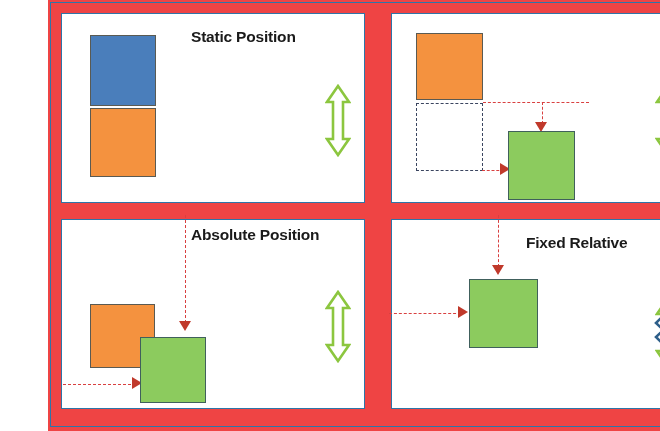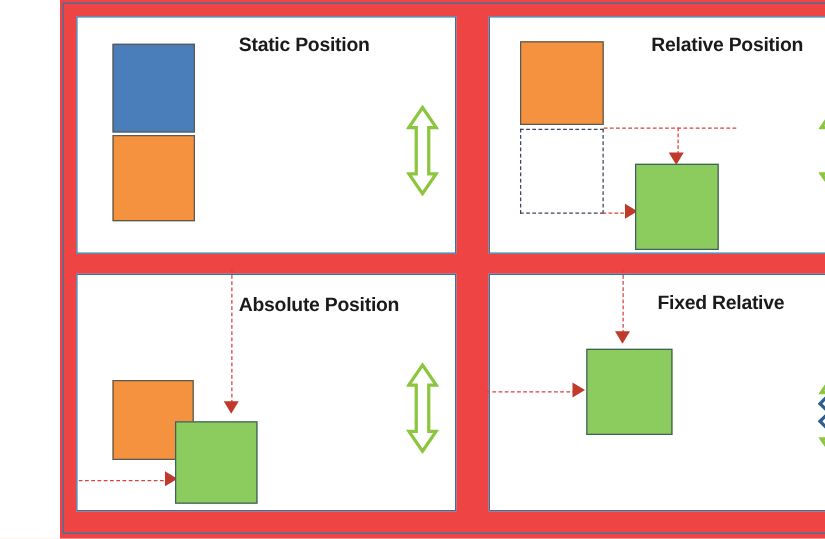--- a/index.html
+++ b/index.html
@@ -42,21 +42,21 @@
   .panel-title {
     position: absolute;
     font-weight: bold;
     font-size: 15.5px;
     color: #1a1a1a;
     letter-spacing: -0.2px;
     white-space: nowrap;
   }
   #title-static   { left: 143px; top: 28px; }
   #title-relative { left: 473px; top: 28px; }
-  #title-absolute { left: 143px; top: 236px; }
+  #title-absolute { left: 143px; top: 226px; }
   #title-fixed    { left: 478px; top: 234px; }
 
   .box {
     position: absolute;
     box-sizing: border-box;
     border: 1.2px solid #5a5a52;
   }
   .box-blue   { background: #4a7ebb; }
   .box-orange { background: #f4923f; }
   .box-green  { background: #8ccb5e; border-color: #40605c; }
@@ -116,21 +116,20 @@
   <div class="box box-blue" style="left:42px; top:35px; width:66px; height:71px;"></div>
   <div class="box box-orange" style="left:42px; top:108px; width:66px; height:69px;"></div>
 
   <div class="dbl-arrow" style="left:277px; top:84px;">
     <svg width="26" height="73" viewBox="0 0 26 73">
       <polygon points="13,2 24,18 18,18 18,55 24,55 13,71 2,55 8,55 8,18 2,18" fill="#ffffff" stroke="#8cc63f" stroke-width="2.6" stroke-linejoin="miter"></polygon>
     </svg>
   </div>
 
   <div class="panel" id="panel-relative"></div>
-  <div class="panel-title" id="title-relative">Relative Position</div>
 
   <div class="box box-orange" style="left:368px; top:33px; width:67px; height:67px;"></div>
 
   <div class="box box-ghost" style="left:368px; top:103px; width:67px; height:68px;"></div>
 
   <div class="guide guide-h" style="left:435px; top:102px; width:106px;"></div>
 
   <div class="guide guide-v" style="left:494px; top:102px; height:22px;"></div>
   <div class="arrowhead arrow-down" style="left:487px; top:122px;"></div>
 

